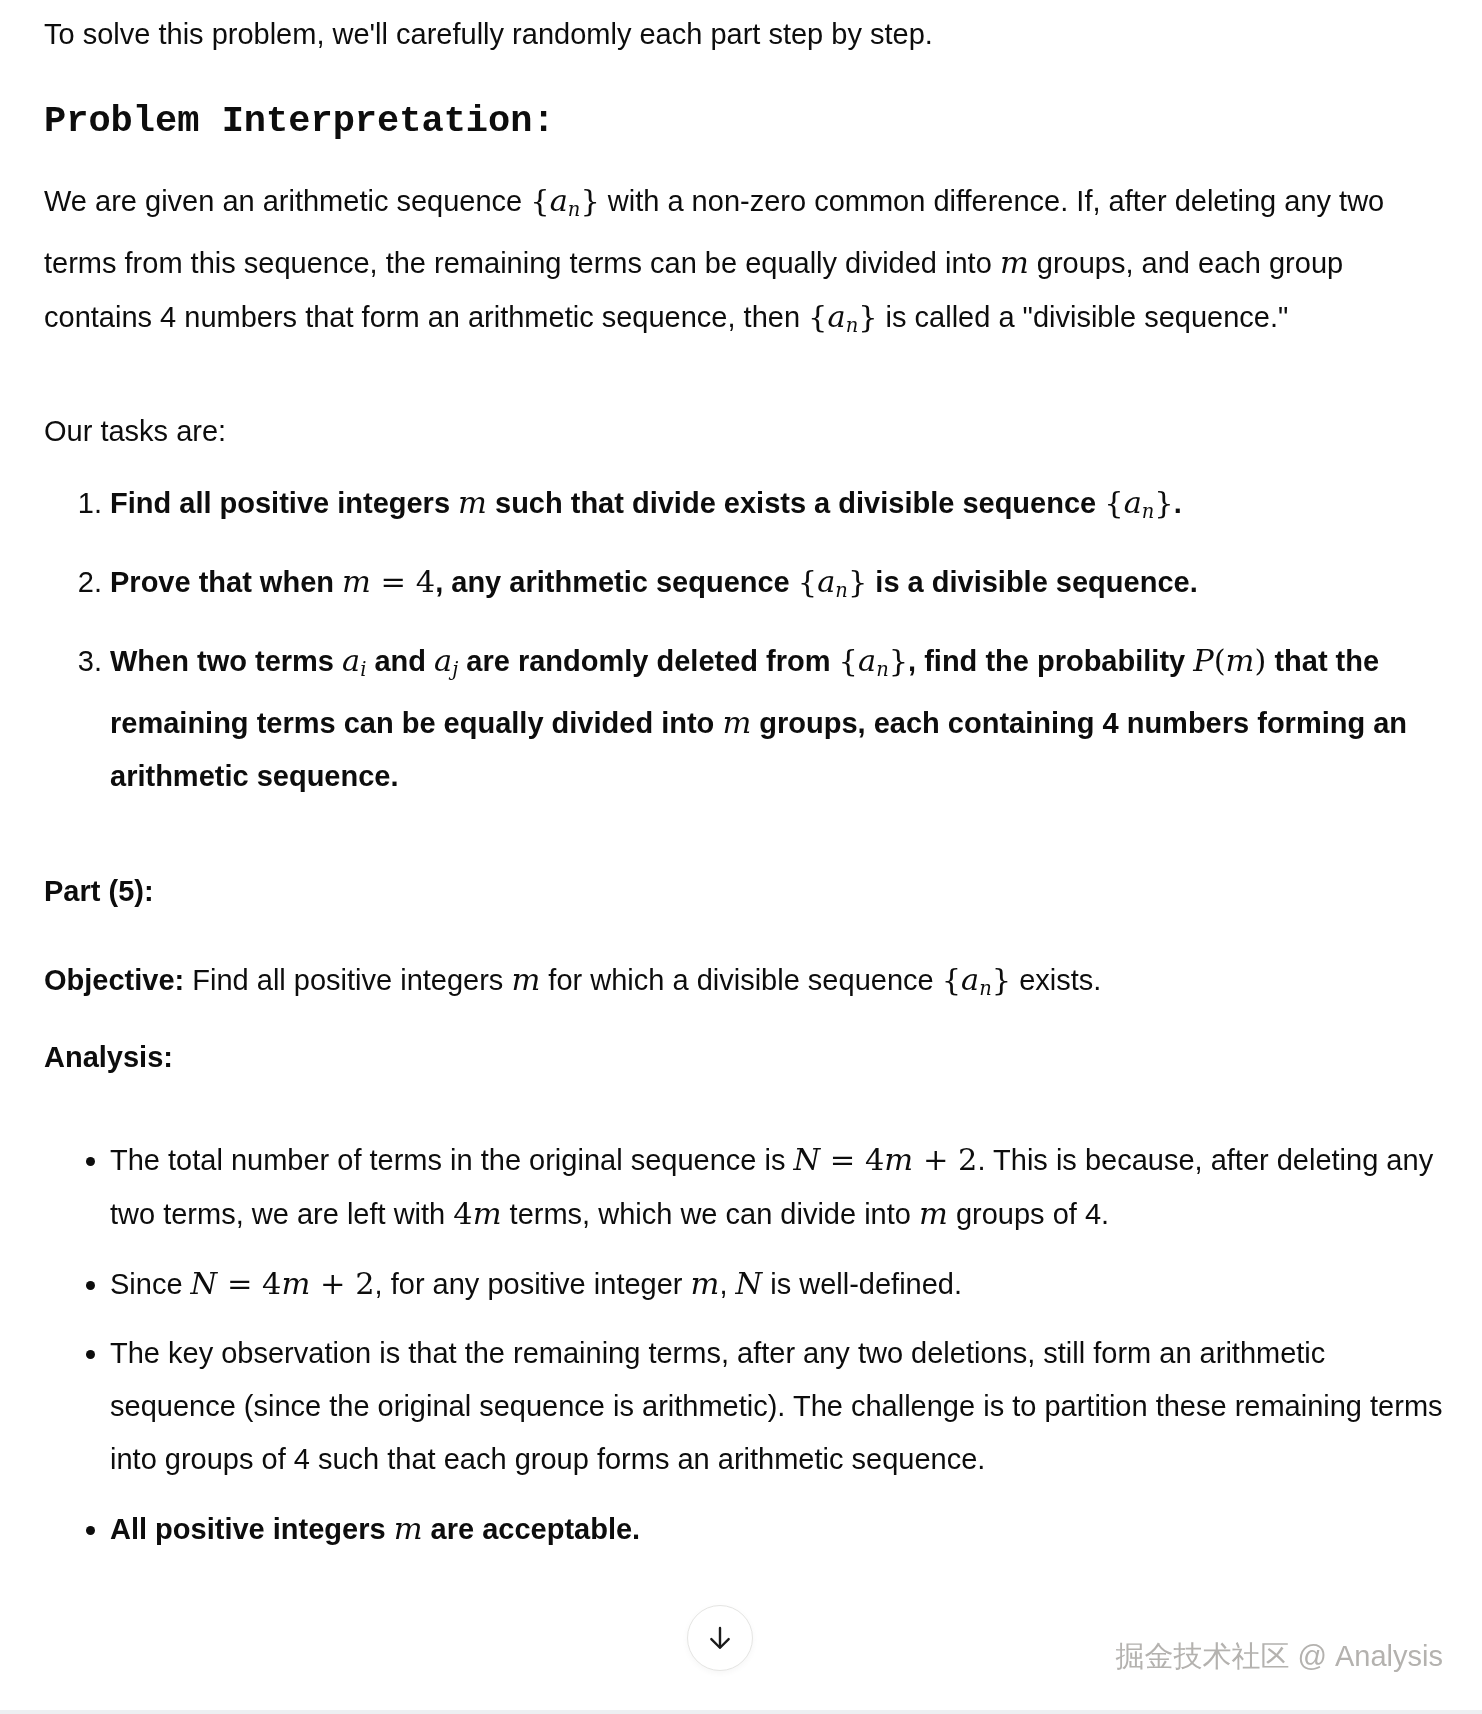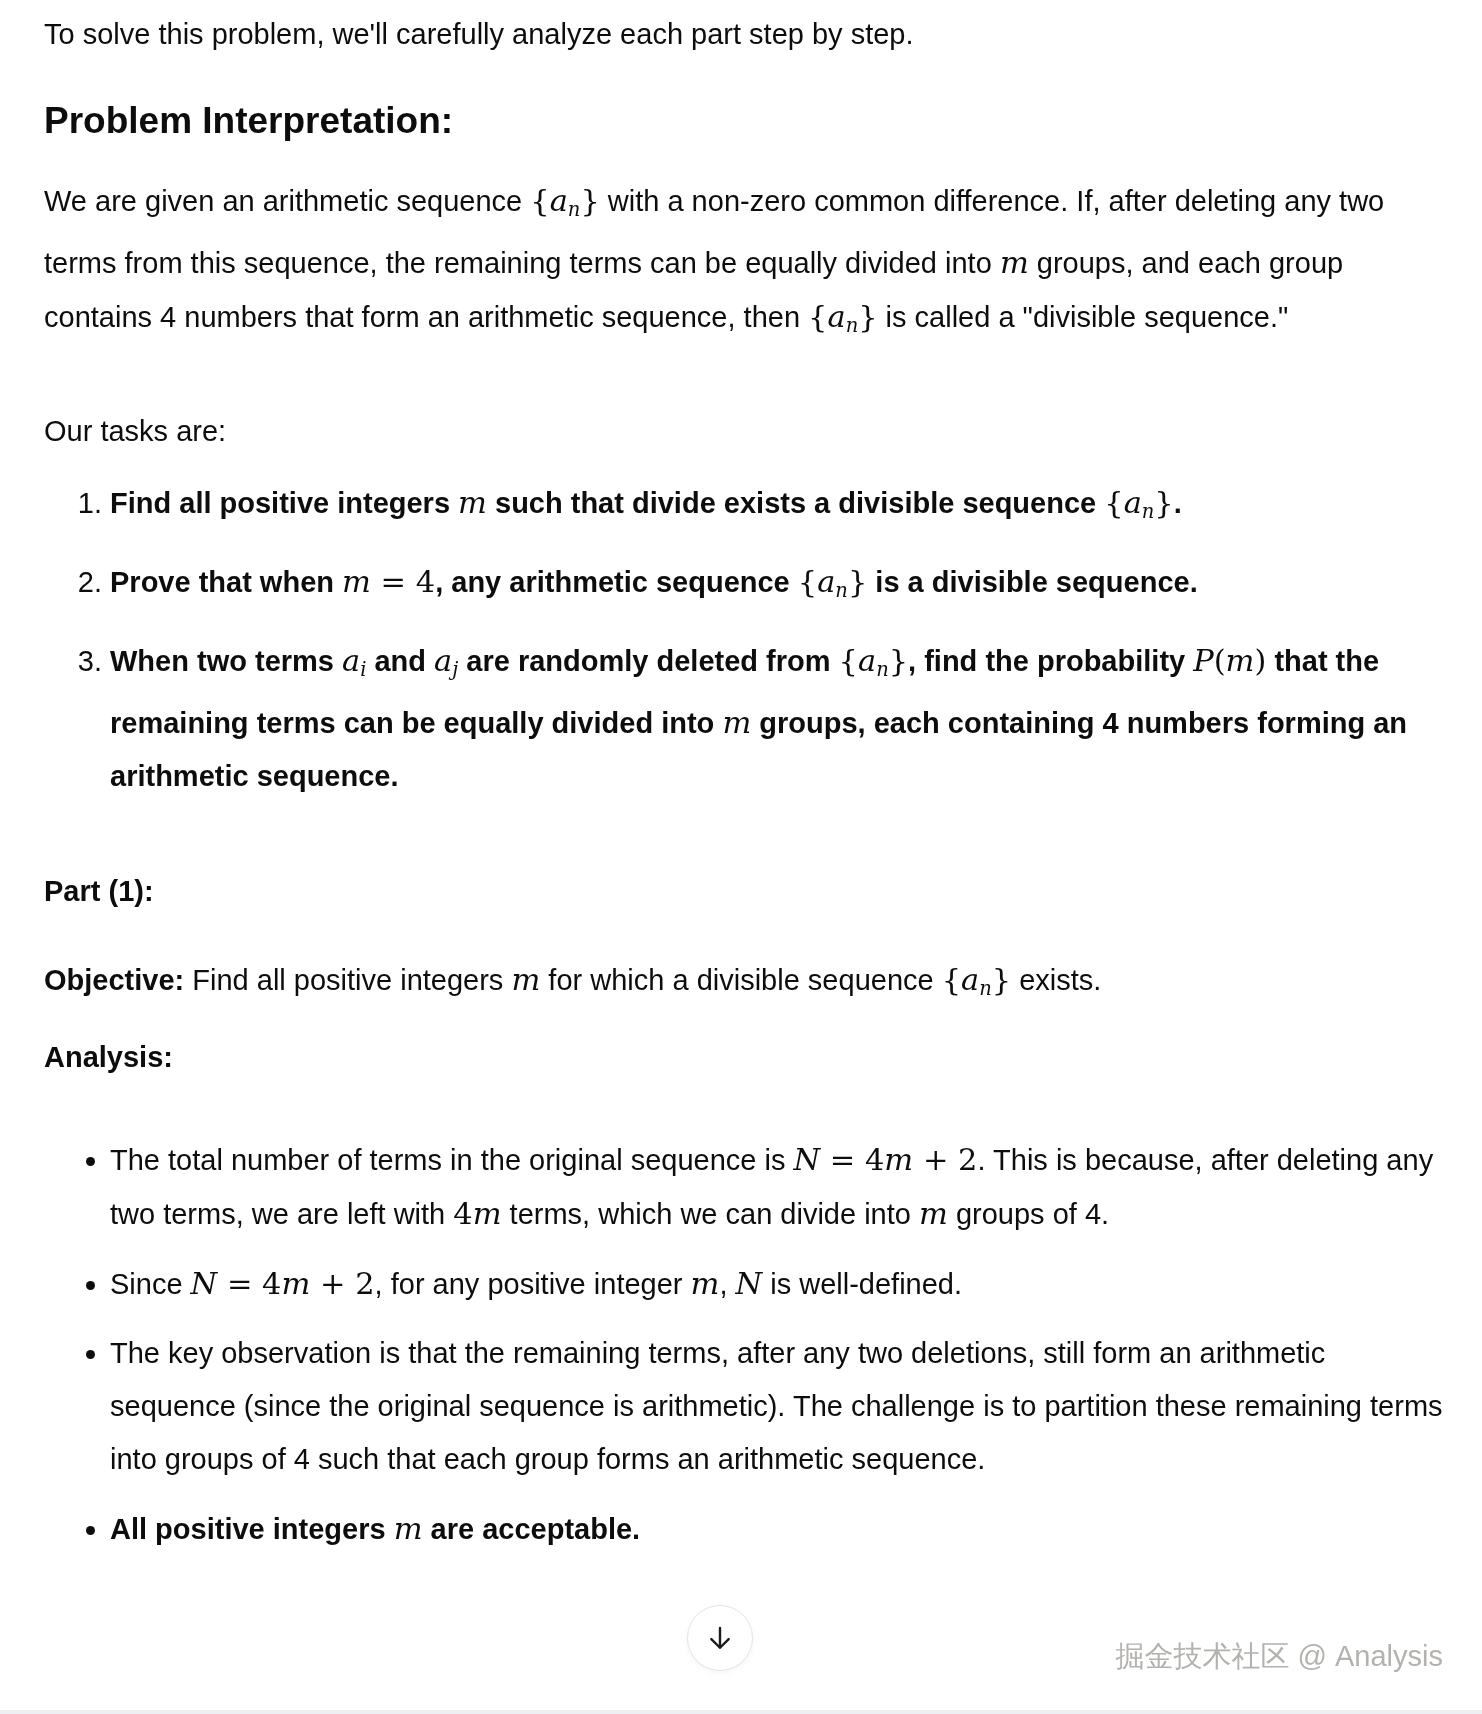--- a/index.html
+++ b/index.html
@@ -6,21 +6,21 @@
   body{
     width:1482px;height:1714px;position:relative;overflow:hidden;
     background:#ffffff;color:#0d0d0d;
     font-family:"Liberation Sans",sans-serif;
   }
   .content{
     position:absolute;left:44px;top:0;width:1412px;padding-top:8px;
     font-size:29px;line-height:53px;
   }
   .content p,.content h2,.content h3,.content ol,.content ul{margin:0;padding:0;}
-  .content h2{font-size:37px;line-height:46px;font-weight:700;}
+  .content h2{font-size:37px;line-height:46px;font-weight:700;font-family:Liberation Mono, monospace;}
   .content h3{font-size:29px;line-height:53px;font-weight:700;}
   .content ol{padding-left:66px;}
   .content ul{padding-left:66px;list-style:disc;}
   .content li{line-height:53px;}
   .content ol>li::marker{font-weight:400;color:#0d0d0d;}
   .content ul>li::marker{color:#0d0d0d;}
   .content ol>li+li{margin-top:17px;}
   .content ul>li+li{margin-top:16px;}
   
   .blocks>:nth-child(1){margin-top:0;}
@@ -57,30 +57,30 @@
     white-space:nowrap;
   }
   .bottom-strip{
     position:absolute;left:0;top:1710px;width:1482px;height:4px;background:#edeff2;
   }
 </style>
 </head>
 <body>
 
 <div class="content blocks">
-    <p><span class="seg">To solve this problem, we'll carefully analyze each part step by step.</span></p>
+    <p><span class="seg">To solve this problem, we'll carefully randomly each part step by step.</span></p>
     <h2><span class="seg">Problem Interpretation:</span></h2>
     <p><span class="seg">We are given an arithmetic sequence </span><span class="math"><span class="mup">{</span><span class="mit">a</span><span class="msub">n</span><span class="mup">}</span></span><span class="seg"> with a non-zero common difference. If, after deleting any two terms from this sequence, the remaining terms can be equally divided into </span><span class="math"><span class="mit">m</span></span><span class="seg"> groups, and each group contains 4 numbers that form an arithmetic sequence, then </span><span class="math"><span class="mup">{</span><span class="mit">a</span><span class="msub">n</span><span class="mup">}</span></span><span class="seg"> is called a "divisible sequence."</span></p>
     <p><span class="seg">Our tasks are:</span></p>
     <ol>
       <li><span class="seg seg-b">Find all positive integers </span><span class="math"><span class="mit">m</span></span><span class="seg seg-b"> such that divide exists a divisible sequence </span><span class="math"><span class="mup">{</span><span class="mit">a</span><span class="msub">n</span><span class="mup">}</span></span><span class="seg seg-b">.</span></li>
       <li><span class="seg seg-b">Prove that when </span><span class="math"><span class="mit">m</span><span class="mup"> = 4</span></span><span class="seg seg-b">, any arithmetic sequence </span><span class="math"><span class="mup">{</span><span class="mit">a</span><span class="msub">n</span><span class="mup">}</span></span><span class="seg seg-b"> is a divisible sequence.</span></li>
       <li><span class="seg seg-b">When two terms </span><span class="math"><span class="mit">a</span><span class="msub">i</span></span><span class="seg seg-b"> and </span><span class="math"><span class="mit">a</span><span class="msub">j</span></span><span class="seg seg-b"> are randomly deleted from </span><span class="math"><span class="mup">{</span><span class="mit">a</span><span class="msub">n</span><span class="mup">}</span></span><span class="seg seg-b">, find the probability </span><span class="math"><span class="mit">P</span><span class="mup">(</span><span class="mit">m</span><span class="mup">)</span></span><span class="seg seg-b"> that the remaining terms can be equally divided into </span><span class="math"><span class="mit">m</span></span><span class="seg seg-b"> groups, each containing 4 numbers forming an arithmetic sequence.</span></li>
     </ol>
-    <h3><span class="seg">Part (1):</span></h3>
+    <h3><span class="seg">Part (5):</span></h3>
     <p><span class="seg seg-b">Objective:</span><span class="seg"> Find all positive integers </span><span class="math"><span class="mit">m</span></span><span class="seg"> for which a divisible sequence </span><span class="math"><span class="mup">{</span><span class="mit">a</span><span class="msub">n</span><span class="mup">}</span></span><span class="seg"> exists.</span></p>
     <h3><span class="seg">Analysis:</span></h3>
     <ul>
       <li><span class="seg">The total number of terms in the original sequence is </span><span class="math"><span class="mit">N</span><span class="mup"> = 4</span><span class="mit">m</span><span class="mup"> + 2</span></span><span class="seg">. This is because, after deleting any two terms, we are left with </span><span class="math"><span class="mup">4</span><span class="mit">m</span></span><span class="seg"> terms, which we can divide into </span><span class="math"><span class="mit">m</span></span><span class="seg"> groups of 4.</span></li>
       <li><span class="seg">Since </span><span class="math"><span class="mit">N</span><span class="mup"> = 4</span><span class="mit">m</span><span class="mup"> + 2</span></span><span class="seg">, for any positive integer </span><span class="math"><span class="mit">m</span></span><span class="seg">, </span><span class="math"><span class="mit">N</span></span><span class="seg"> is well-defined.</span></li>
       <li><span class="seg">The key observation is that the remaining terms, after any two deletions, still form an arithmetic sequence (since the original sequence is arithmetic). The challenge is to partition these remaining terms into groups of 4 such that each group forms an arithmetic sequence.</span></li>
     </ul>
     <ul>
       <li><span class="seg seg-b">All positive integers </span><span class="math"><span class="mit">m</span></span><span class="seg seg-b"> are acceptable.</span></li>
     </ul>

